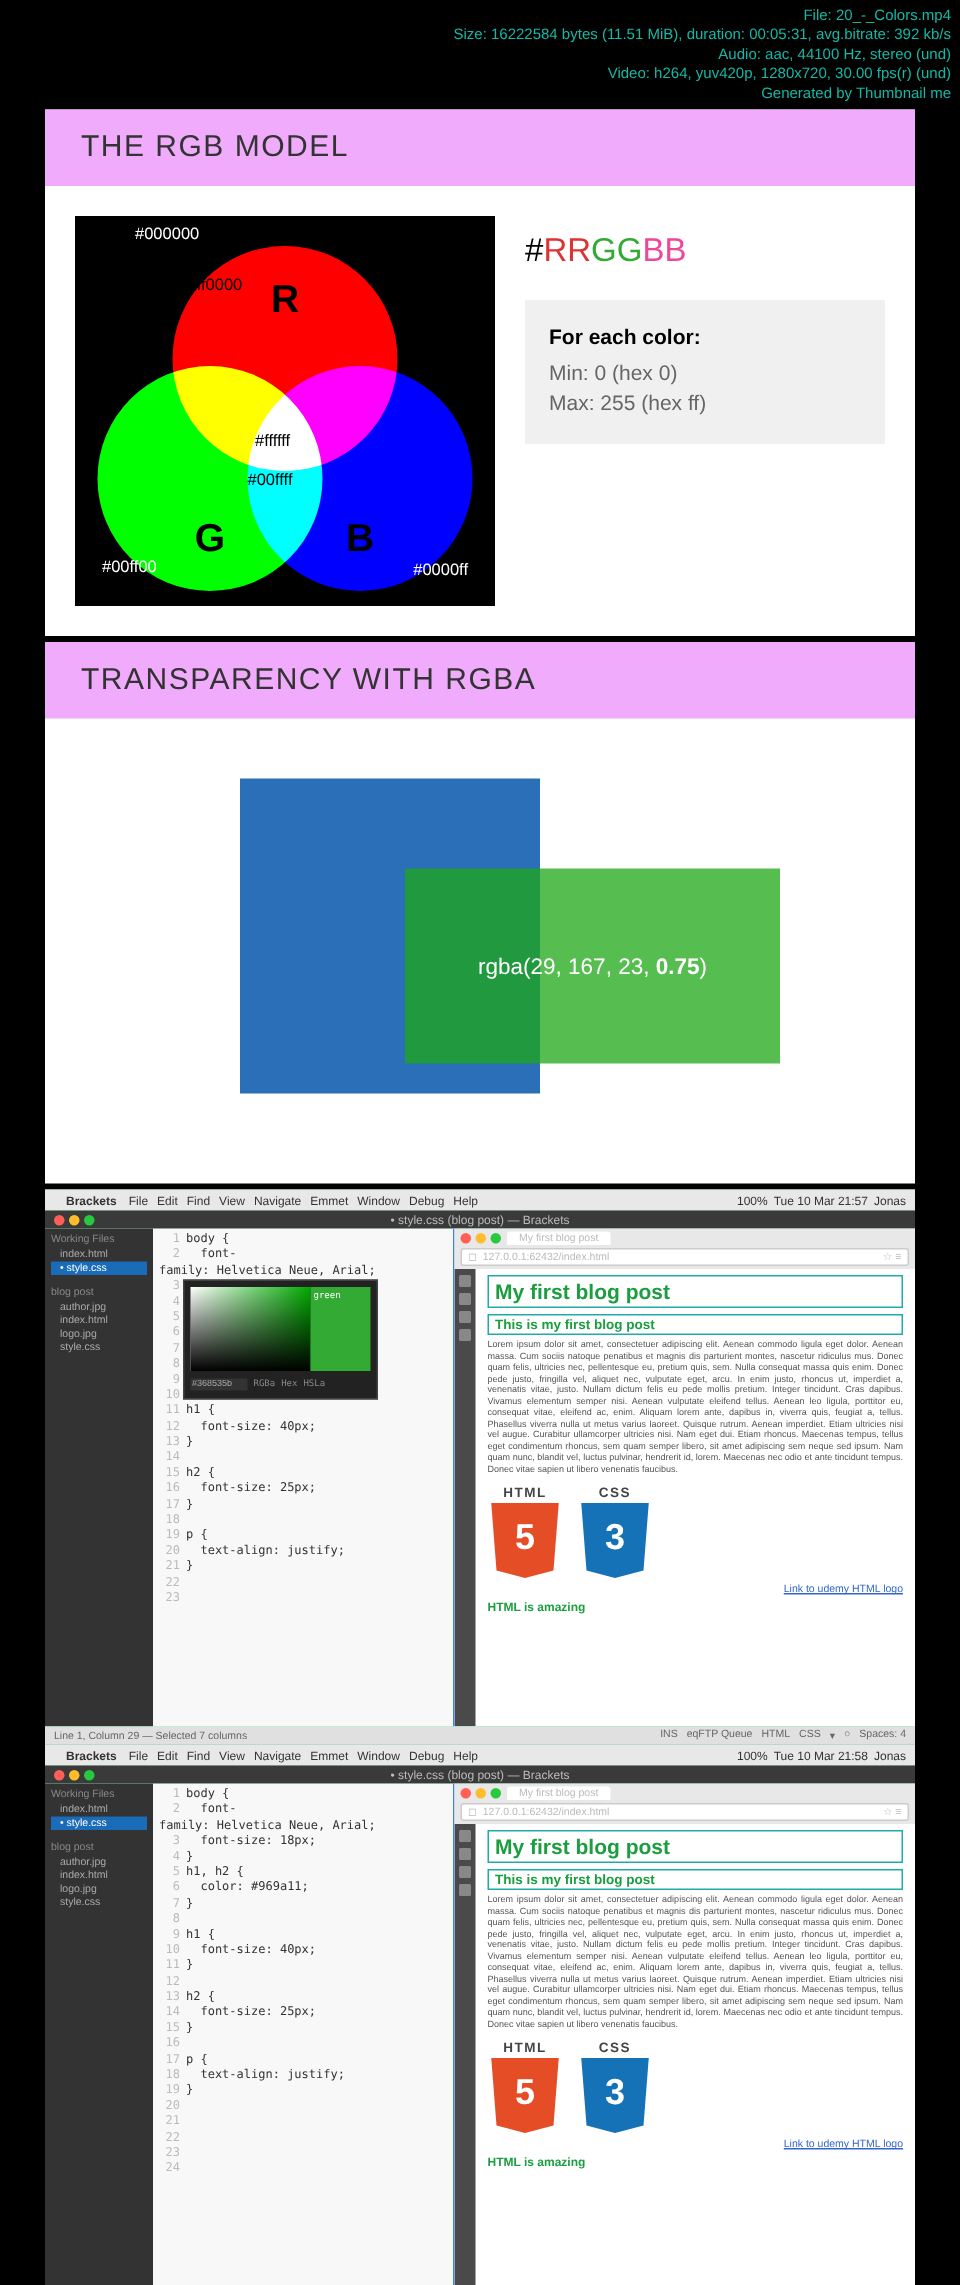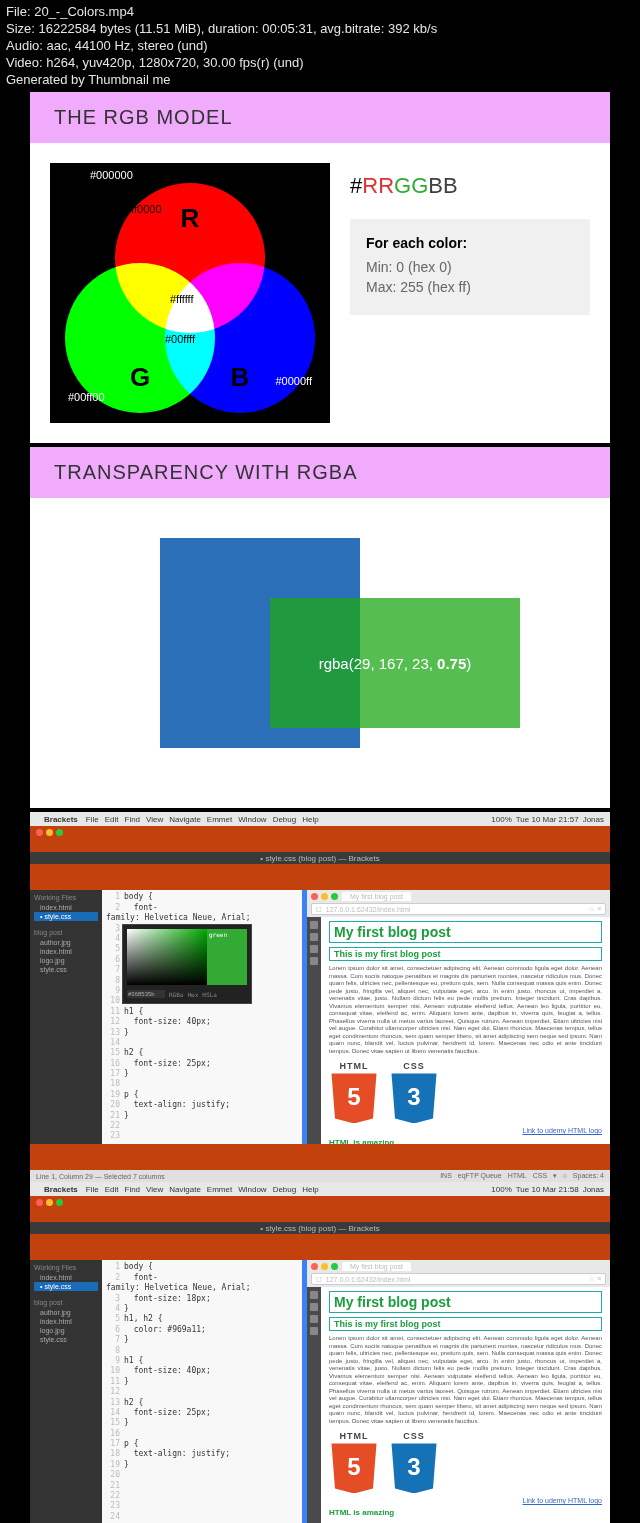--- a/index.html
+++ b/index.html
@@ -1,39 +1,39 @@
 <!DOCTYPE html>
 <html><head>
 <meta charset="utf-8">
 <style>
 * { margin: 0; padding: 0; box-sizing: border-box; }
 body { background: #000; font-family: -apple-system, Helvetica, Arial, sans-serif; width: 640px; }
-.meta { color: #e5e5e5; font-size: 13px; padding: 4px 6px; line-height: 1.3; }
+.meta { color: #14b8a6; font-size: 10px; padding: 4px 6px; line-height: 1.3; text-align: right; }
 .slides { padding: 0 30px; }
 .slide { background: #fff; margin-bottom: 4px; }
 .slide-header { background: #f0abfc; padding: 14px 24px; font-size: 20px; letter-spacing: 1px; color: #333; font-weight: 300; }
 .rgb-body { display: flex; padding: 20px; gap: 20px; }
 .venn-wrap { background: #000; width: 280px; height: 260px; position: relative; flex-shrink: 0; }
 .circle { position: absolute; width: 150px; height: 150px; border-radius: 50%; mix-blend-mode: screen; font-weight: bold; font-size: 26px; display: flex; align-items: flex-start; justify-content: center; padding-top: 20px; }
 .c-r { background: #f00; top: 20px; left: 65px; }
 .c-g { background: #0f0; top: 100px; left: 15px; align-items: flex-end; padding-bottom: 20px; padding-top: 0; }
 .c-b { background: #00f; top: 100px; left: 115px; align-items: flex-end; padding-bottom: 20px; padding-top: 0; }
 .venn-lbl { position: absolute; font-size: 11px; color: #fff; }
 .rgb-right { flex: 1; }
 .hex-format { font-size: 22px; margin: 10px 0 20px; }
-.hex-r { color: #d33; } .hex-g { color: #3a3; } .hex-b { color: #404040; }
+.hex-r { color: #d33; } .hex-g { color: #3a3; } .hex-b { color: #ec4899; }
 .info-box { background: #f0f0f0; padding: 16px; font-size: 14px; }
 .info-box .ib-title { font-weight: bold; margin-bottom: 8px; }
 .info-box .ib-line { color: #666; margin-bottom: 4px; }
 .trans-body { padding: 40px 20px 60px; display: flex; justify-content: center; text-align: center; }
 .trans-stage { position: relative; width: 400px; height: 210px; }
 .sq-blue { position: absolute; width: 200px; height: 210px; background: #2a6fb8; left: 40px; top: 0; }
 .sq-green { position: absolute; width: 250px; height: 130px; background: rgba(29,167,23,0.75); left: 150px; top: 60px; display: flex; align-items: center; justify-content: center; color: #fff; font-size: 15px; }
 
-.ide { background: #c2410c; height: 370px; display: flex; flex-direction: column; font-size: 8px; color: #bbb; position: relative; gap: 26px; }
+.ide { background: #86efac; height: 370px; display: flex; flex-direction: column; font-size: 8px; color: #bbb; position: relative; }
 .ide-menubar { background: #e8e8e8; color: #333; height: 14px; display: flex; align-items: center; padding: 0 6px; gap: 8px; font-size: 8px; }
 .ide-menubar .right { margin-left: auto; display: flex; gap: 4px; align-items: center; }
 .ide-titlebar { background: #3a3a3a; height: 12px; display: flex; align-items: center; justify-content: center; font-size: 8px; }
 .traffic { display: flex; gap: 3px; position: absolute; left: 6px; top: 17px; }
 .traffic span { width: 7px; height: 7px; border-radius: 50%; display: inline-block; }
 .tl-r { background: #ff5f56; } .tl-y { background: #ffbd2e; } .tl-g { background: #27c93f; }
 .ide-main { flex: 1; display: flex; overflow: hidden; }
 .ide-sidebar { width: 72px; background: #333; padding: 4px; font-size: 7px; }
 .ide-sidebar .sec { color: #888; margin-bottom: 2px; }
 .ide-sidebar .file { padding: 1px 0 1px 6px; color: #aaa; }
@@ -41,21 +41,21 @@
 .ide-editor { width: 200px; background: #f8f8f8; color: #333; padding: 2px 4px; font-family: Menlo, monospace; font-size: 8px; line-height: 1.3; position: relative; }
 .ln { color: #bbb; display: inline-block; width: 14px; text-align: right; margin-right: 4px; }
 .color-picker { position: absolute; top: 34px; left: 20px; width: 130px; height: 80px; background: #222; border: 1px solid #444; z-index: 5; }
 .cp-grad { width: 80px; height: 56px; margin: 4px; background: linear-gradient(to right, #fff, #0a0), linear-gradient(to top, #000, transparent); background-blend-mode: multiply; position: relative; }
 .cp-hue { position: absolute; right: 4px; top: 4px; width: 40px; height: 56px; background: #3a3; }
 .cp-foot { position: absolute; bottom: 2px; left: 4px; right: 4px; height: 14px; font-size: 6px; color: #888; display: flex; gap: 4px; align-items: center; }
 .cp-foot input { width: 38px; font-size: 6px; background: #333; border: none; color: #aaa; padding: 1px; }
 .ide-status { height: 12px; background: #e0e0e0; font-size: 7px; color: #666; display: flex; align-items: center; padding: 0 6px; gap: 8px; }
 .ide-status .right { margin-left: auto; display: flex; gap: 6px; }
 
-.browser { flex: 1; background: #fff; display: flex; flex-direction: column; border-left: 5px solid #3b82f6; }
+.browser { flex: 1; background: #fff; display: flex; flex-direction: column; border-left: 1px solid #3b82f6; }
 .br-chrome { background: #e8e8e8; padding: 2px 4px; }
 .br-tab { background: #fff; display: inline-block; padding: 1px 8px; font-size: 7px; border-radius: 2px 2px 0 0; }
 .br-addr { background: #fff; margin-top: 2px; padding: 1px 4px; font-size: 7px; border: 1px solid #ccc; border-radius: 2px; display: flex; align-items: center; gap: 4px; }
 .br-icons { width: 14px; background: #4a4a4a; display: flex; flex-direction: column; gap: 4px; padding: 4px 0; align-items: center; }
 .br-icon { width: 8px; height: 8px; background: #888; border-radius: 1px; }
 .br-body { flex: 1; display: flex; overflow: hidden; }
 .br-content { flex: 1; padding: 4px 8px; font-size: 7px; color: #444; overflow: hidden; }
 .br-h1 { color: #1a9e3f; font-size: 14px; font-weight: bold; border: 1px solid #2aa; padding: 2px 4px; margin-bottom: 4px; }
 .br-h2 { color: #1a9e3f; font-size: 9px; font-weight: bold; border: 1px solid #2aa; padding: 1px 4px; margin-bottom: 4px; }
 .br-p { font-size: 6px; line-height: 1.25; color: #555; text-align: justify; margin-bottom: 6px; }
@@ -92,24 +92,24 @@
       <div class="circle c-g">
             <span>G</span>
           </div>
       <div class="circle c-b">
             <span>B</span>
           </div>
       <span class="venn-lbl" style="top:6px;left:40px">#000000</span>
       <span class="venn-lbl" style="top:80px;left:35px;color:#000">#ffff00</span>
       <span class="venn-lbl" style="top:40px;left:75px;color:#000">#ff0000</span>
       <span class="venn-lbl" style="top:80px;right:35px;color:#000">#ff00ff</span>
-      <span class="venn-lbl" style="top:130px;left:120px;color:#000">#ffffff</span>
+      <span class="venn-lbl" style="top:144px;left:120px;color:#000">#ffffff</span>
       <span class="venn-lbl" style="top:170px;left:115px;color:#000">#00ffff</span>
       <span class="venn-lbl" style="bottom:20px;left:18px">#00ff00</span>
-      <span class="venn-lbl" style="bottom:36px;right:18px">#0000ff</span>
+      <span class="venn-lbl" style="bottom:18px;right:18px">#0000ff</span>
     </div>
     <div class="rgb-right">
       <div class="hex-format">
         <span>#</span><span class="hex-r">RR</span><span class="hex-g">GG</span><span class="hex-b">BB</span>
       </div>
       <div class="info-box">
         <div class="ib-title">For each color:</div>
         <div class="ib-line">Min: 0 (hex 0)</div>
         <div class="ib-line">Max: 255 (hex ff)</div>
       </div>

